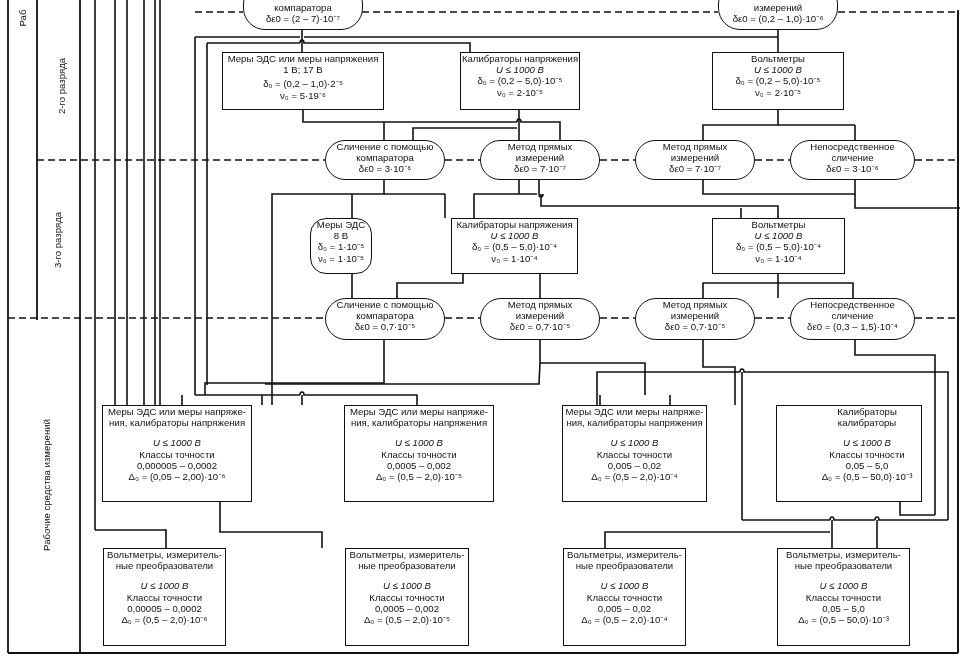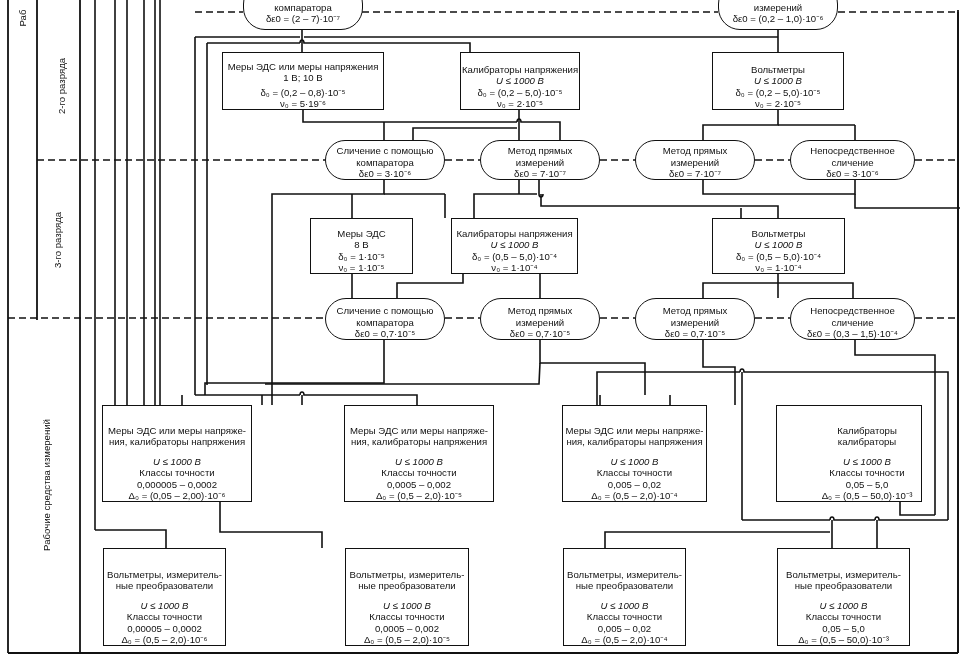--- a/index.html
+++ b/index.html
@@ -2,21 +2,21 @@
 <html><head>
 <meta charset="utf-8">
 <style>
   html,body{margin:0;padding:0;background:#fff;}
   body{width:962px;height:660px;position:relative;overflow:hidden;font-family:"Liberation Sans",sans-serif;color:#111;}
   #canvas{position:absolute;left:0;top:0;width:962px;height:660px;}
   svg line, svg path, svg polyline{stroke:#111;fill:none;}
   .solid{stroke-width:1.6;}
   .thick{stroke-width:1.8;}
   .dash{stroke-width:1.6;stroke-dasharray:7 4;}
-  .node{position:absolute;box-sizing:border-box;text-align:center;font-size:9.6px;line-height:11.2px;background:#fff;display:flex;flex-direction:column;justify-content:flex-end;align-items:center;}
+  .node{position:absolute;box-sizing:border-box;text-align:center;font-size:9.6px;line-height:11.2px;background:#fff;display:flex;flex-direction:column;justify-content:flex-start;align-items:center;}
   .rect{border:1.8px solid #111;}
   .pill{border:1.8px solid #111;border-radius:22px;}
   .node span{display:block;white-space:nowrap;}
   .gap{height:9px;}
   .vlabel{position:absolute;font-size:9.6px;white-space:nowrap;transform-origin:center center;transform:translate(-50%,-50%) rotate(-90deg);}
 </style>
 </head>
 <body>
 
 <svg id="canvas" viewBox="0 0 962 660" xmlns="http://www.w3.org/2000/svg">
@@ -122,22 +122,22 @@
   <span>компаратора</span>
   <span>δε0 = (2 – 7)·10⁻⁷</span>
 </div>
 <div class="node pill" style="left:718px;top:-18px;width:120px;height:48px;justify-content:flex-end;padding-bottom:5px;">
   <span>измерений</span>
   <span>δε0 = (0,2 – 1,0)·10⁻⁶</span>
 </div>
 
 <div class="node rect" style="left:222px;top:52px;width:162px;height:58px;">
   <span>Меры ЭДС или меры напряжения</span>
-  <span>1 В; 10 В</span>
-  <span style="margin-top:3px;">δ₀ = (0,2 – 0,8)·10⁻⁵</span>
+  <span>1 В; 17 В</span>
+  <span style="margin-top:3px;">δ₀ = (0,2 – 1,0)·2⁻⁵</span>
   <span>ν₀ = 5·19⁻⁶</span>
 </div>
 <div class="node rect" style="left:460px;top:52px;width:120px;height:58px;">
   <span>Калибраторы напряжения</span>
   <span style="font-style:italic;">U ≤ 1000 В</span>
   <span>δ₀ = (0,2 – 5,0)·10⁻⁵</span>
   <span>ν₀ = 2·10⁻⁵</span>
 </div>
 <div class="node rect" style="left:712px;top:52px;width:132px;height:58px;">
   <span>Вольтметры</span>
@@ -160,21 +160,21 @@
   <span>Метод прямых</span>
   <span>измерений</span>
   <span>δε0 = 7·10⁻⁷</span>
 </div>
 <div class="node pill" style="left:790px;top:140px;width:125px;height:40px;">
   <span>Непосредственное</span>
   <span>сличение</span>
   <span>δε0 = 3·10⁻⁶</span>
 </div>
 
-<div class="node rect" style="left:310px;top:218px;width:103px;height:56px;">
+<div class="node rect" style="left:310px;top:218px;width:62px;height:56px;border-radius:16px;">
   <span>Меры ЭДС</span>
   <span>8 В</span>
   <span>δ₀ = 1·10⁻⁵</span>
   <span>ν₀ = 1·10⁻⁵</span>
 </div>
 <div class="node rect" style="left:451px;top:218px;width:127px;height:56px;">
   <span>Калибраторы напряжения</span>
   <span style="font-style:italic;">U ≤ 1000 В</span>
   <span>δ₀ = (0,5 – 5,0)·10⁻⁴</span>
   <span>ν₀ = 1·10⁻⁴</span>

